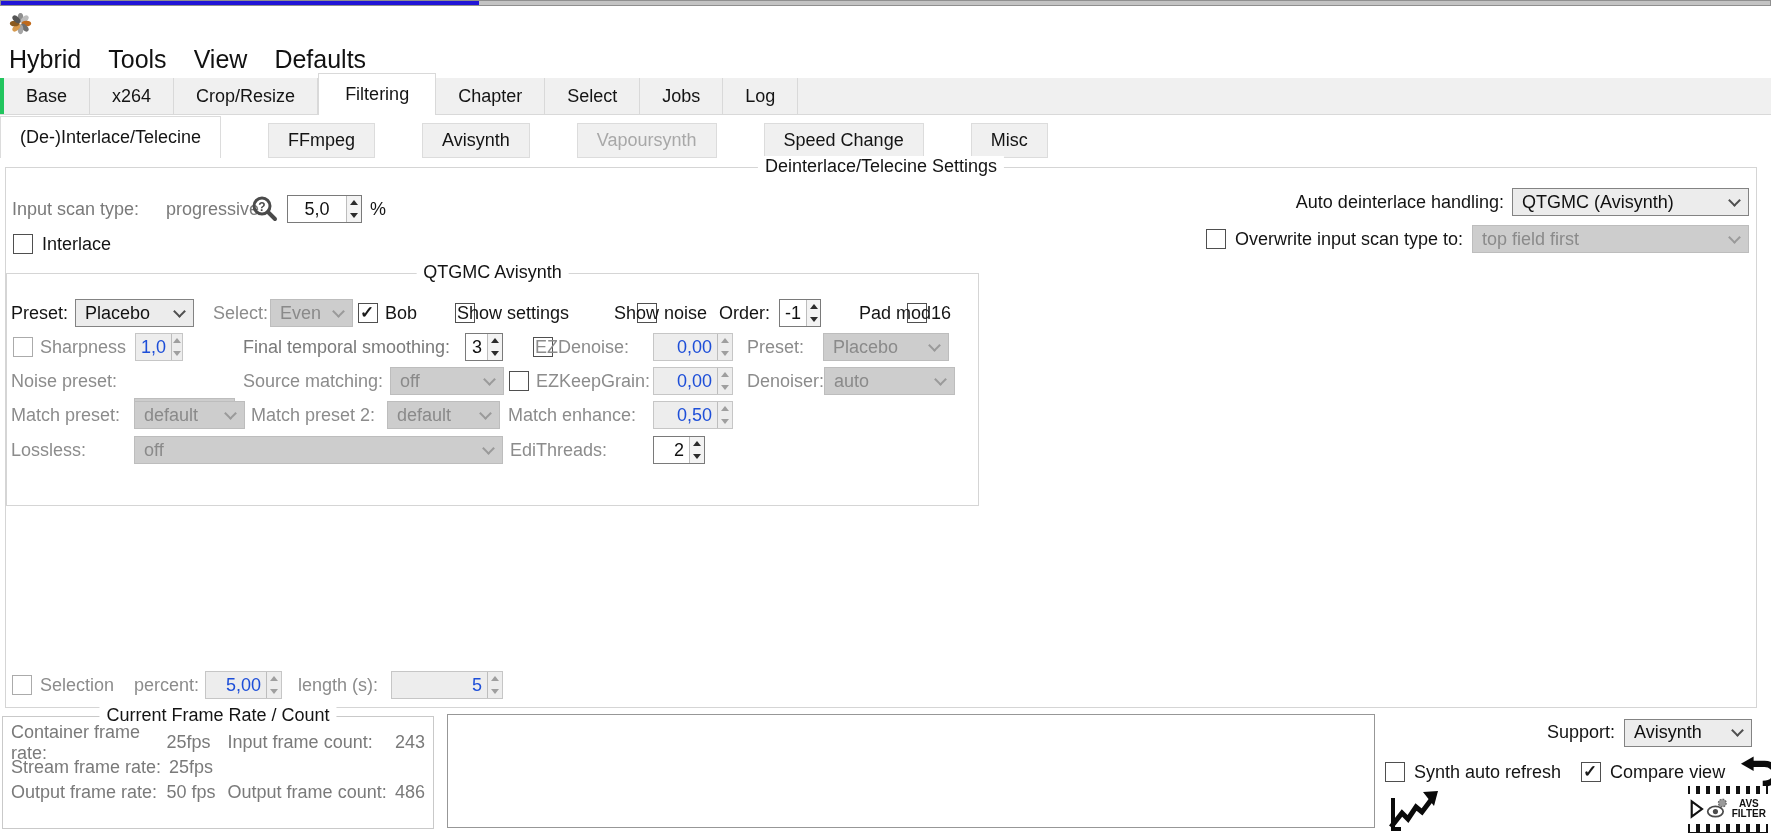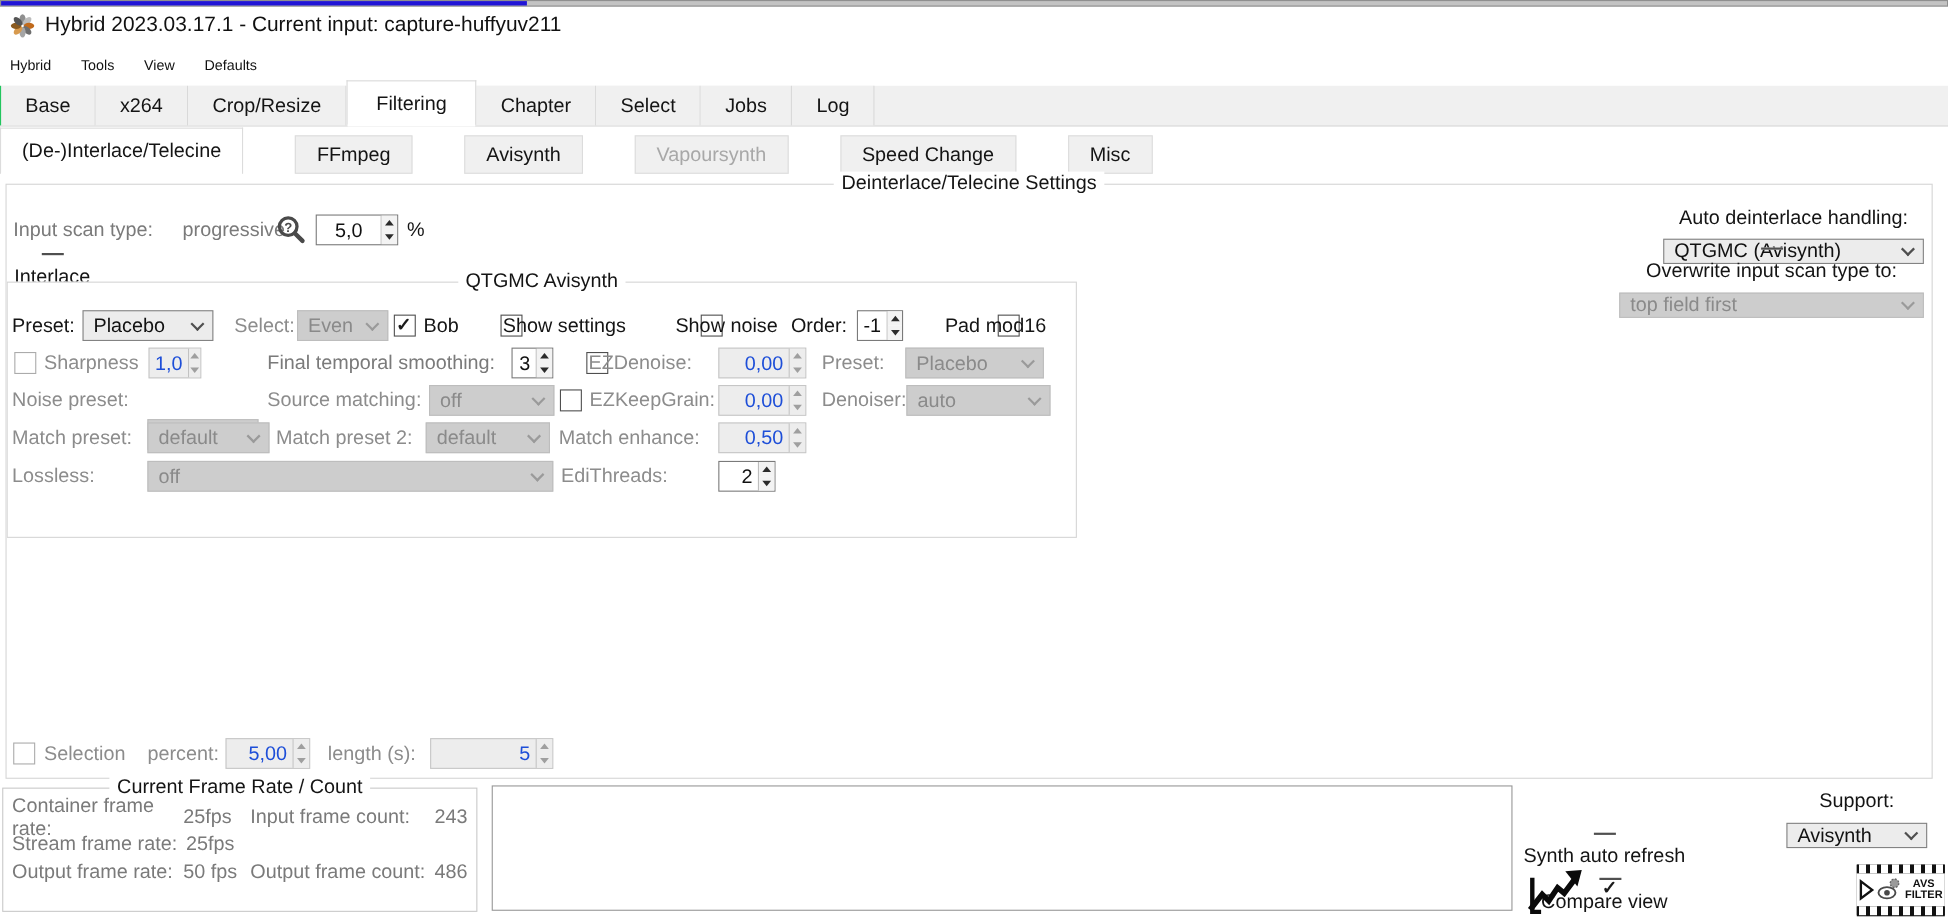--- a/index.html
+++ b/index.html
@@ -10,40 +10,40 @@
   }
   
   .progress { position:absolute; left:0; top:0; width:1771px; height:6px; background:#c3c3c3; border:1px solid #8f8f8f; }
   .progress-fill { position:absolute; left:0; top:0; bottom:0; background:#2115d6; }
   
   .titlebar { position:absolute; left:0; top:7px; width:100%; height:32px; display:flex; align-items:center; }
   .app-icon { width:25px; height:25px; margin-left:8px; }
   .title-text { margin-left:8px; font-size:19px; color:#111; white-space:nowrap; }
   
   .menubar { position:absolute; left:0; top:42px; height:34px; display:flex; align-items:center; padding-left:9px; gap:27px; }
-  .menu-item { font-size:13px; color:#111; cursor:default; }
+  .menu-item { font-size:25px; color:#111; cursor:default; }
   
   .tabbar { position:absolute; left:0; top:78px; width:1771px; height:37px; background:#f0f0f0; border-bottom:1px solid #d9d9d9; display:flex; align-items:flex-end; }
   .tab { height:36px; display:flex; align-items:center; padding:0 22px; border-right:1px solid #d9d9d9; font-size:18px; color:#141414; background:#f0f0f0; position:relative; }
-  .tab:first-child { border-left:1px solid #22c55e; }
+  .tab:first-child { border-left:4px solid #22c55e; }
   .tab.active { background:#fff; height:41px; border:1px solid #d9d9d9; border-bottom:none; padding:0 26px; z-index:3; }
   .tab.active::after { content:""; position:absolute; left:0; right:0; bottom:-1px; height:2px; background:#fff; }
   
   .subtabbar { position:absolute; left:0; top:116px; height:42px; display:flex; align-items:flex-end; background:#fff;gap:48px; }
   .subtab { height:35px; display:flex; align-items:center; padding:0 19px; background:#f0f0f0; border:1px solid #dcdcdc; margin-left:-1px; font-size:18px; color:#141414; position:relative; }
   .subtab.active { background:#fff; height:42px; border-bottom:none; z-index:3; margin-left:0; }
   .subtab.active::after { content:""; position:absolute; left:0; right:0; bottom:-1px; height:2px; background:#fff; }
   .subtab.disabled { color:#a8a8a8; }
   
   .grp { position:absolute; border:1px solid #d5d5d5; background:#fff; }
   .grp-title { position:absolute; top:-12px; left:50%; transform:translateX(-50%); background:#fff; padding:0 7px; white-space:nowrap; color:#141414; }
   
   .arow { position:absolute; height:28px; }
   .arow > * { position:absolute; top:50%; transform:translateY(-50%); white-space:nowrap; }
-  .frow { position:absolute; display:flex; align-items:center; white-space:nowrap;flex-direction:column; }
+  .frow { position:absolute; display:flex; align-items:center; white-space:nowrap; }
   .g { color:#7a7a7a; }         
   .k { color:#141414; }         
   .d { color:#8c8c8c; }         
   
   .combo { display:inline-flex; align-items:center; justify-content:space-between; height:28px; background:#ececec; border:1px solid #838383; padding:0 9px; color:#111; }
   .combo .chev { width:9px; height:9px; border-right:2px solid #4f4f4f; border-bottom:2px solid #4f4f4f; transform:rotate(45deg); margin-left:9px; margin-top:-4px; flex:none; }
   .combo.disabled { background:#cdcdcd; border-color:#bdbdbd; color:#8a8a8a; }
   .combo.disabled .chev { border-color:#9a9a9a; }
   .arow .combo, .frow .combo { position:absolute; } .frow .combo { position:static; }
   
@@ -103,21 +103,20 @@
             <ellipse cx="12" cy="6.4" rx="2.7" ry="4.6" fill="#d79a4e"></ellipse>
           </g>
         <g transform="rotate(270 12 12)">
             <ellipse cx="12" cy="6.4" rx="2.7" ry="4.6" fill="#8a5a20"></ellipse>
           </g>
         <g transform="rotate(315 12 12)">
             <ellipse cx="12" cy="6.4" rx="2.7" ry="4.6" fill="#555555"></ellipse>
           </g>
       </g>
     </svg>
-    <span class="title-text">Hybrid 2023.03.17.1 - Current input: capture-huffyuv211</span>
   </div>
 
   <div class="menubar">
     <span class="menu-item">Hybrid</span>
     <span class="menu-item">Tools</span>
     <span class="menu-item">View</span>
     <span class="menu-item">Defaults</span>
   </div>
 
   <div class="tabbar">
@@ -176,21 +175,21 @@
 
     <div class="frow" style="right:7px; top:57px; height:28px; gap:9px;padding-left:12px;">
       <span class="cb"></span>
       <span class="k">Overwrite input scan type to:</span>
       <span class="combo disabled" style="width:277px;">
         <span>top field first</span>
         <span class="chev"></span>
       </span>
     </div>
 
-    <div class="grp" style="left:0px; top:88px; width:973px; height:233px; border-color:#d5d5d5;padding-left:12px;">
+    <div class="grp" style="left:0px; top:105px; width:973px; height:233px; border-color:#d5d5d5;padding-left:12px;">
       <span class="grp-title">QTGMC Avisynth</span>
 
       <div class="arow" style="left:0; top:25px; width:100%;">
         <span class="k" style="left:4px;">Preset:</span>
         <span class="combo" style="left:68px; width:119px;">
           <span>Placebo</span>
             <span class="chev"></span>
         </span>
         <span class="d" style="left:206px;">Select:</span>
         <span class="combo disabled" style="left:263px; width:83px;">

